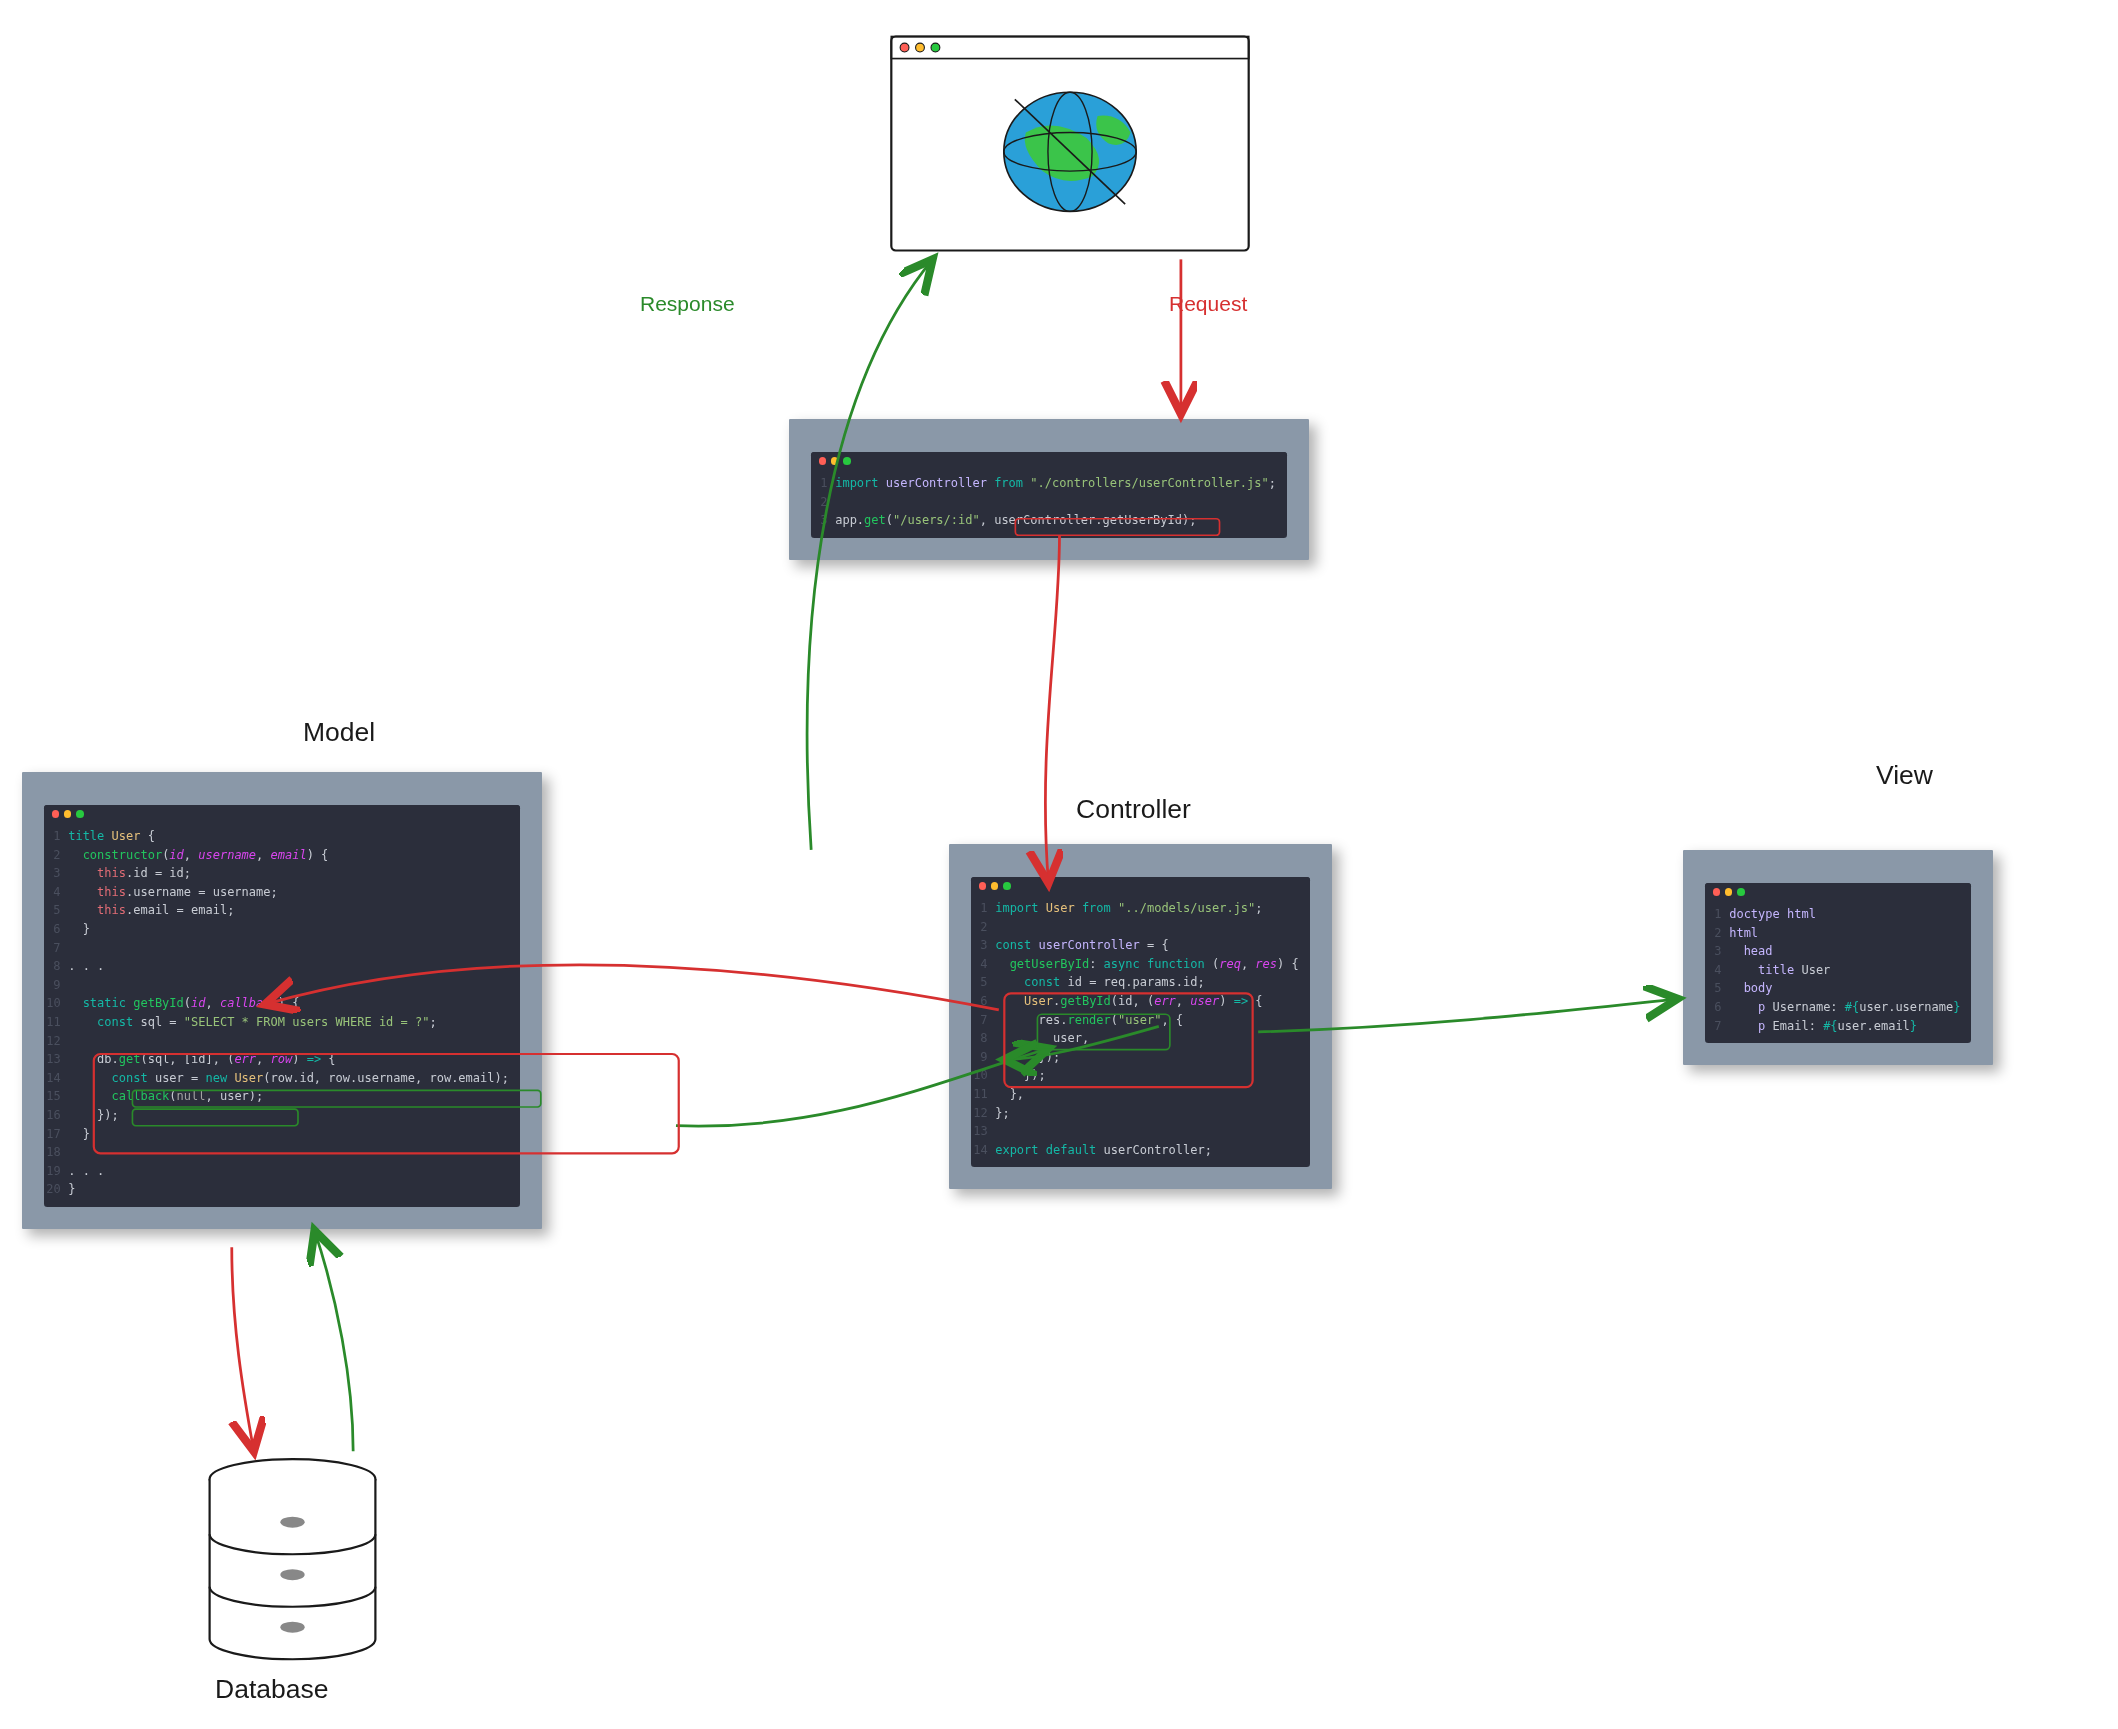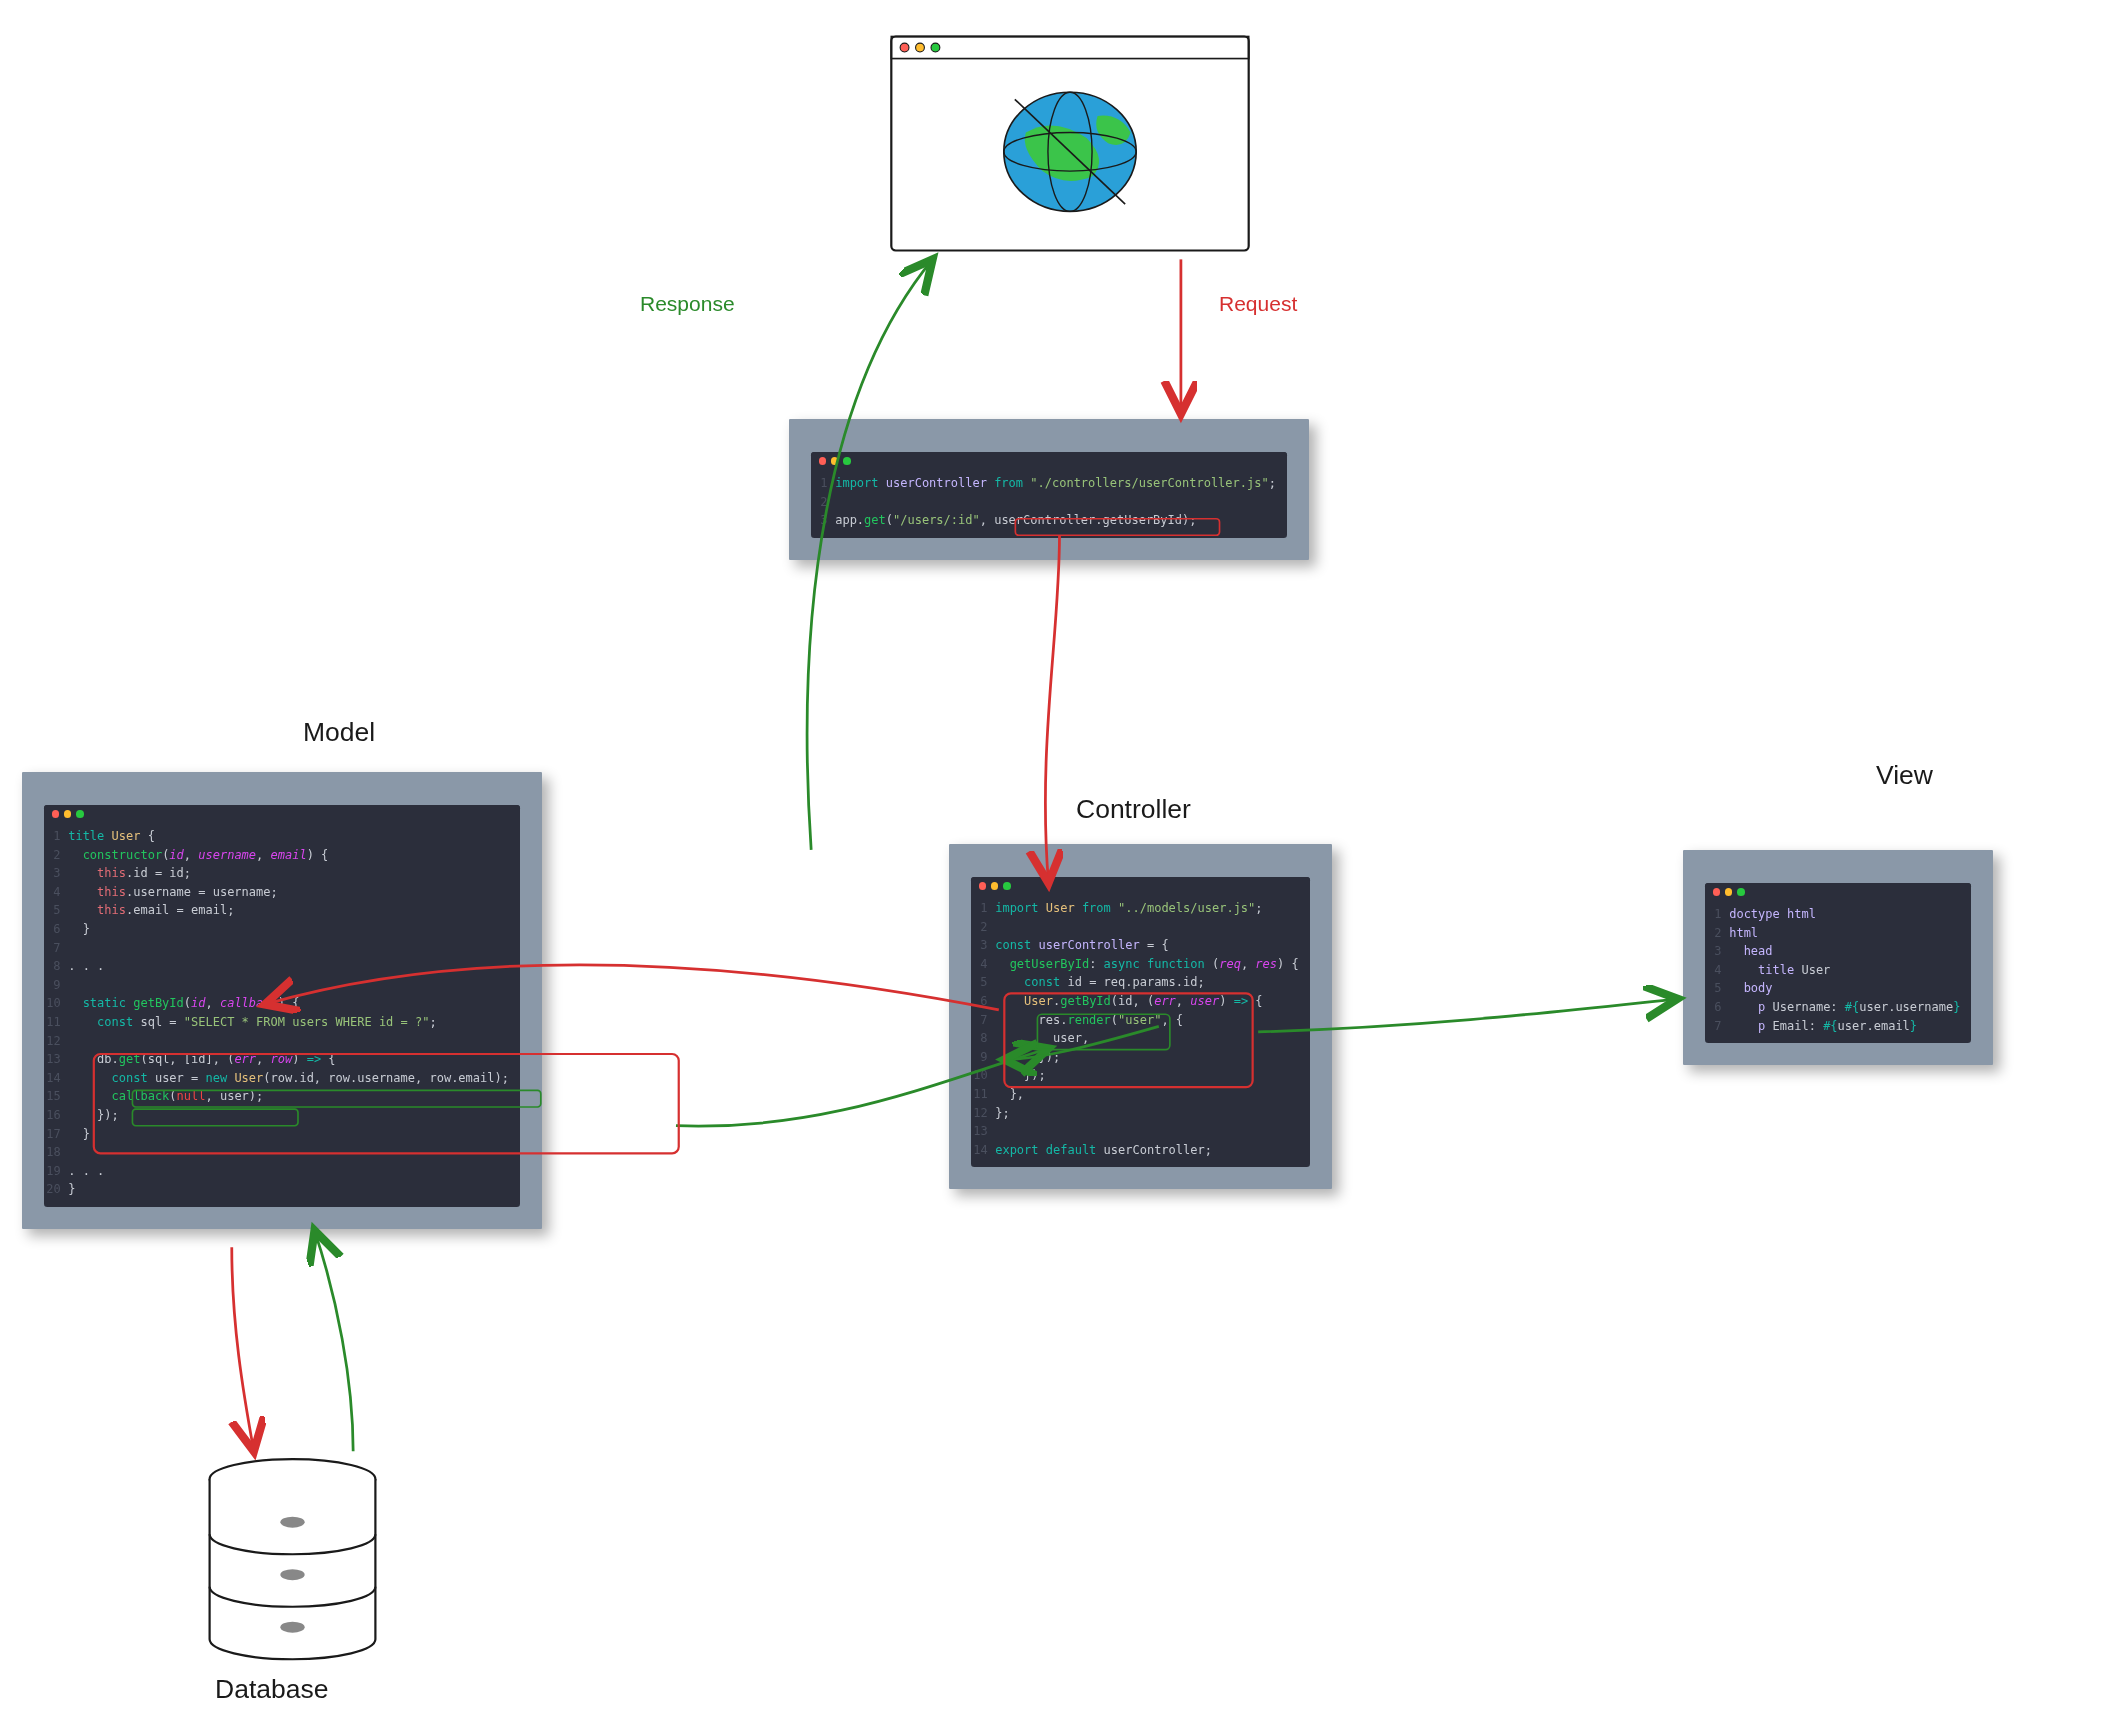--- a/index.html
+++ b/index.html
@@ -55,21 +55,21 @@
     white-space: pre;
     color: #c8ccd4;
   }
   .ln { color: #4a4f5e; display: inline-block; width: 22px; text-align: right; padding-right: 7.7px; user-select: none; }
   .kw { color: #14b8a6; }
   .fn { color: #22c55e; }
   .str { color: #98c379; }
   .prop { color: #c4b5fd; }
   .param { color: #d946ef; font-style: italic; }
   .this { color: #e06c75; }
-  .num { color: #ef4444; margin-top: 38px; }
+  .num { color: #a3a3a3; margin-top: 38px; }
   .ident { color: #e5c07b; }
   .browser-window {
     position: absolute;
     left: 888px;
     top: 33px;
     width: 364px;
     height: 221px;
   }
   .database {
     position: absolute;
@@ -98,21 +98,21 @@
     <ellipse cx="330" cy="215" rx="120" ry="108" fill="#2aa0d8" stroke="#1a1a1a" stroke-width="3"></ellipse>
     <path d="M 250 180 Q 300 150 360 190 Q 400 230 370 260 Q 320 280 280 250 Q 240 210 250 180 Z" fill="#3bc44a"></path>
     <path d="M 380 150 Q 420 145 440 180 Q 430 210 400 200 Q 370 180 380 150 Z" fill="#3bc44a"></path>
     <ellipse cx="330" cy="215" rx="120" ry="35" fill="none" stroke="#1a1a1a" stroke-width="2.5"></ellipse>
     <ellipse cx="330" cy="215" rx="40" ry="108" fill="none" stroke="#1a1a1a" stroke-width="2.5"></ellipse>
     <line x1="230" y1="120" x2="430" y2="310" stroke="#1a1a1a" stroke-width="3"></line>
   </svg>
 </div>
 
 <div class="flow-label green" style="left:640px; top:292px;">Response</div>
-<div class="flow-label red" style="left:1219px; top:292px;">Request</div>
+<div class="flow-label red" style="left:1169px; top:292px;">Request</div>
 
 <div class="label" style="left:1021px; top:375px;margin-top:41px;">Route</div>
 <div class="label" style="left:1076px; top:794px;">Controller</div>
 <div class="label" style="left:303px; top:717px;">Model</div>
 <div class="label" style="left:1876px; top:760px;">View</div>
 <div class="label" style="left:215px; top:1674px;">Database</div>
 
 <div class="code-window" style="left:789px; top:419px;">
   <div class="code-inner">
     <div class="titlebar">

